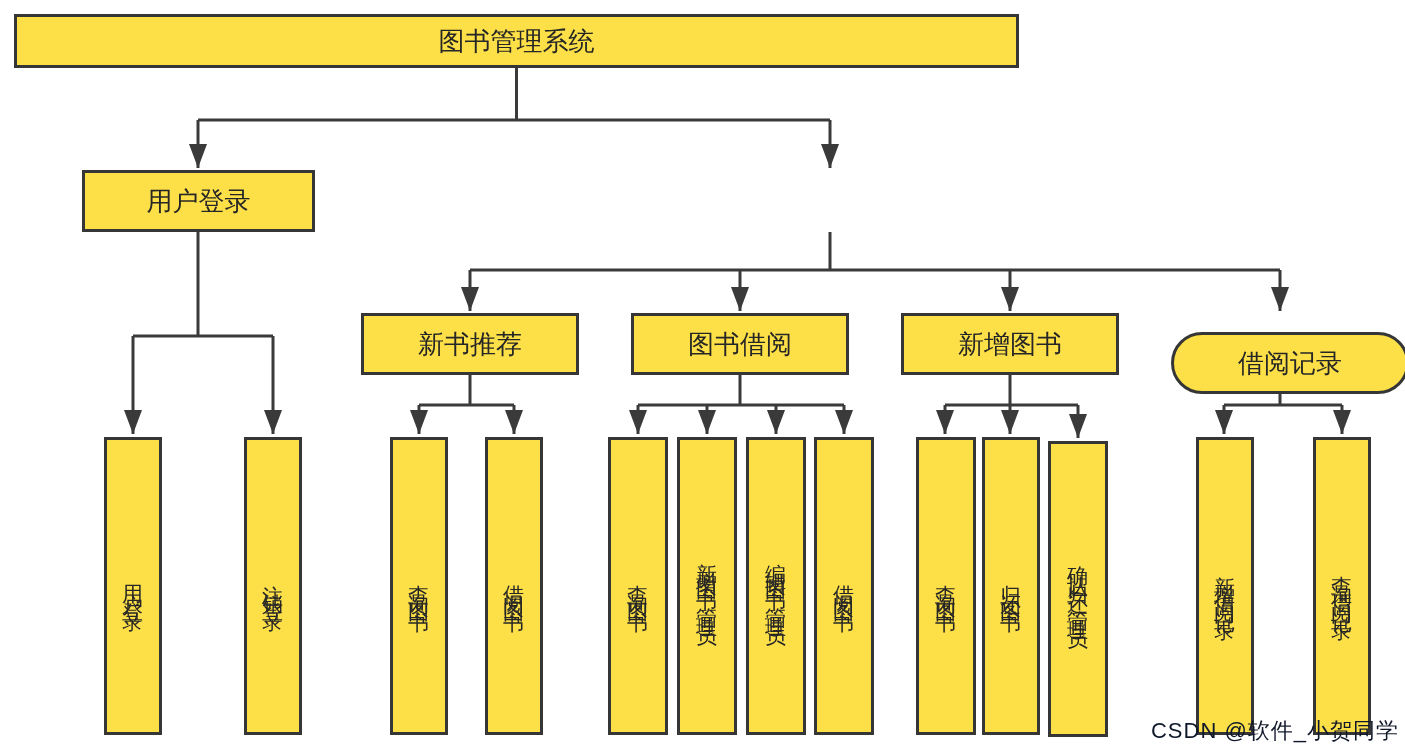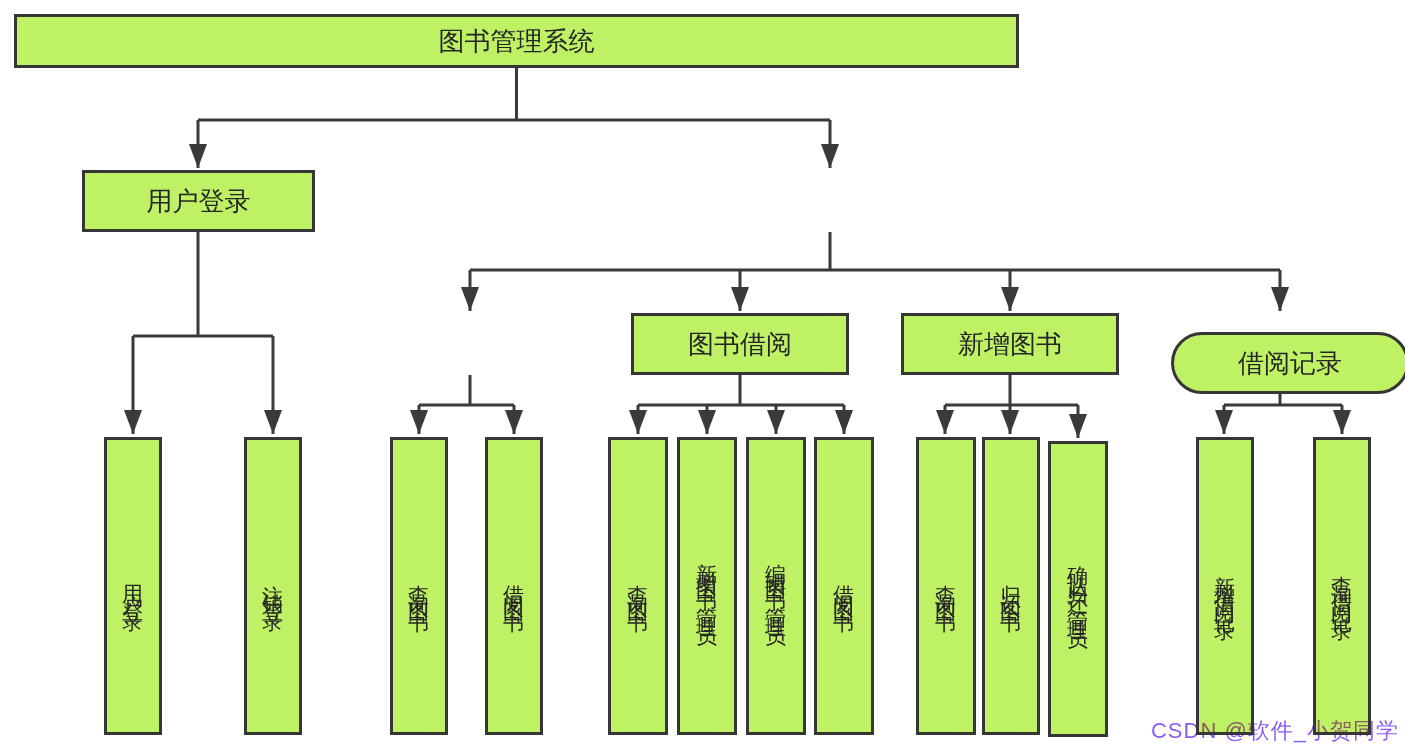--- a/index.html
+++ b/index.html
@@ -3,32 +3,32 @@
 <meta charset="utf-8">
 <style>
   html,body{margin:0;padding:0;background:#fff;}
   .stage{
     position:relative;width:1405px;height:747px;background:#ffffff;
     font-family:"Liberation Sans",sans-serif;overflow:hidden;
   }
   .wires{position:absolute;left:0;top:0;z-index:1;}
   .wire{stroke:#3a3a3a;stroke-width:3;fill:none;}
   .box{
-    position:absolute;box-sizing:border-box;background:#bef264;
+    position:absolute;box-sizing:border-box;background:#fde047;
     border:3px solid #363636;display:flex;align-items:center;justify-content:center;
     color:#262626;font-size:26px;z-index:2;white-space:nowrap;
   }
   .vbox{font-size:21px;}
   .vtext{
     writing-mode:vertical-rl;text-orientation:mixed;
     letter-spacing:9px;line-height:1;
   }
   .watermark{
     position:absolute;right:6px;bottom:1px;z-index:5;
-    color:#8b5cf6;font-size:22px;letter-spacing:1px;
+    color:#0f172a;font-size:22px;letter-spacing:1px;
     mix-blend-mode:darken;white-space:nowrap;
   }
 </style>
 </head>
 <body>
 
 <div class="stage">
 
   <svg class="wires" width="1405" height="747" viewBox="0 0 1405 747">
     <defs>
@@ -68,20 +68,21 @@
 
     <path class="wire" d="M1280 375 V405 M1224 405 H1342"></path>
     <line class="wire" x1="1224" y1="405" x2="1224" y2="434" marker-end="url(#ah)"></line>
     <line class="wire" x1="1342" y1="405" x2="1342" y2="434" marker-end="url(#ah)"></line>
   </svg>
 
   <div class="box" style="left:14px;top:14px;width:1005px;height:54px;">图书管理系统</div>
 
   <div class="box" style="left:82px;top:170px;width:233px;height:62px;">用户登录</div>
 
+  <div class="box" style="left:361px;top:313px;width:218px;height:62px;">新书推荐</div>
   <div class="box" style="left:631px;top:313px;width:218px;height:62px;">图书借阅</div>
   <div class="box" style="left:901px;top:313px;width:218px;height:62px;">新增图书</div>
   <div class="box" style="left:1171px;top:332px;width:238px;height:62px;border-radius:31px;">借阅记录</div>
 
   <div class="box vbox" style="left:104px;top:437px;width:58px;height:298px;">
     <span class="vtext">用户登录</span>
   </div>
   <div class="box vbox" style="left:244px;top:437px;width:58px;height:298px;">
     <span class="vtext">注销登录</span>
   </div>

